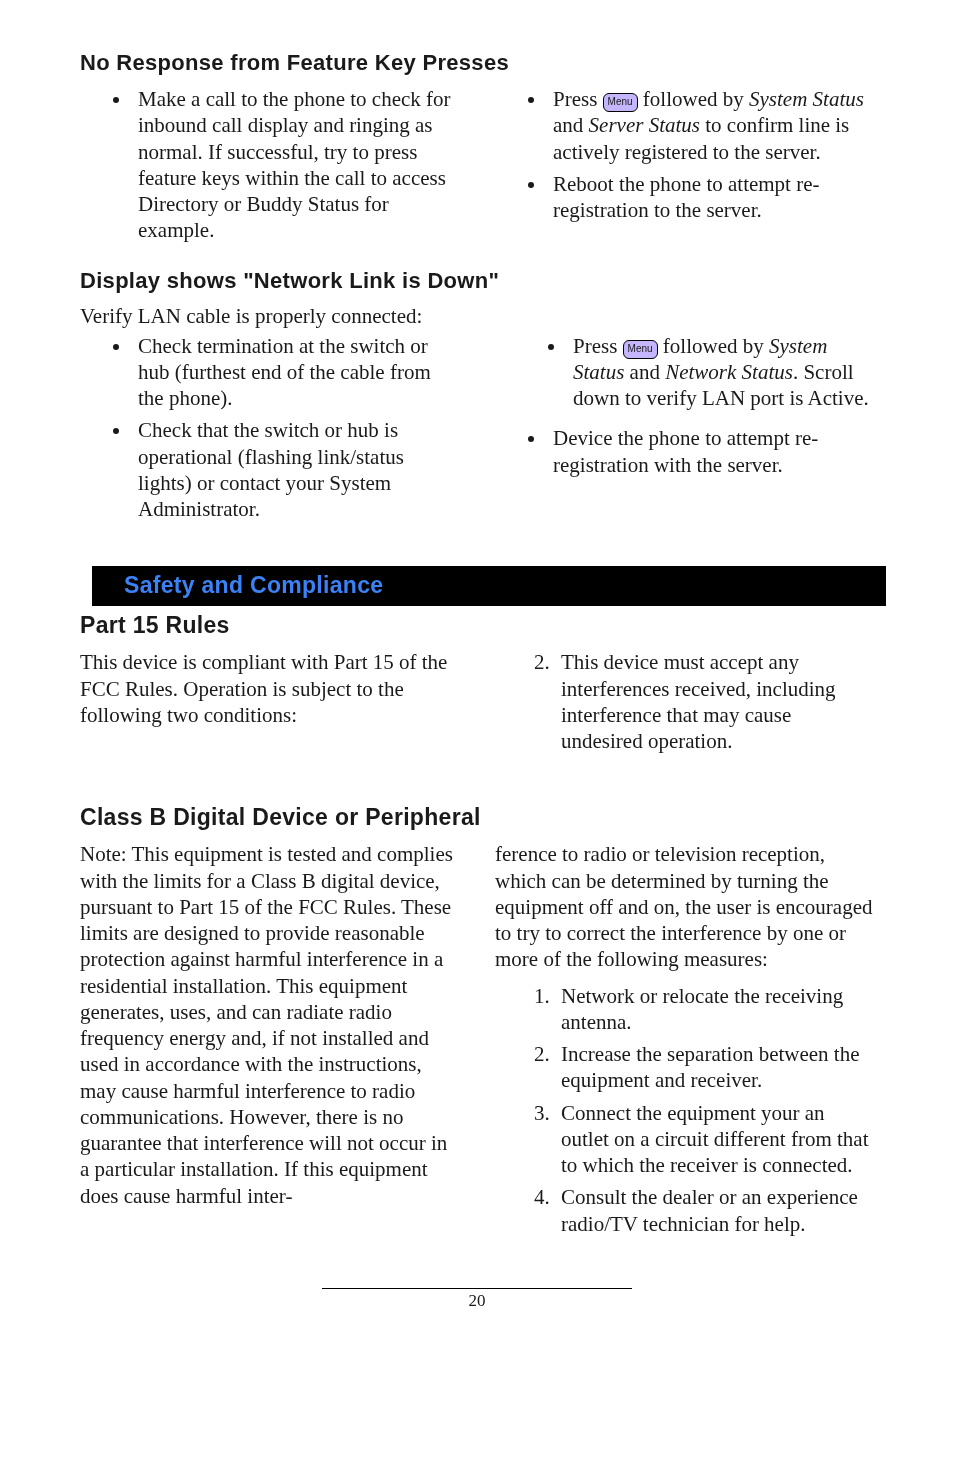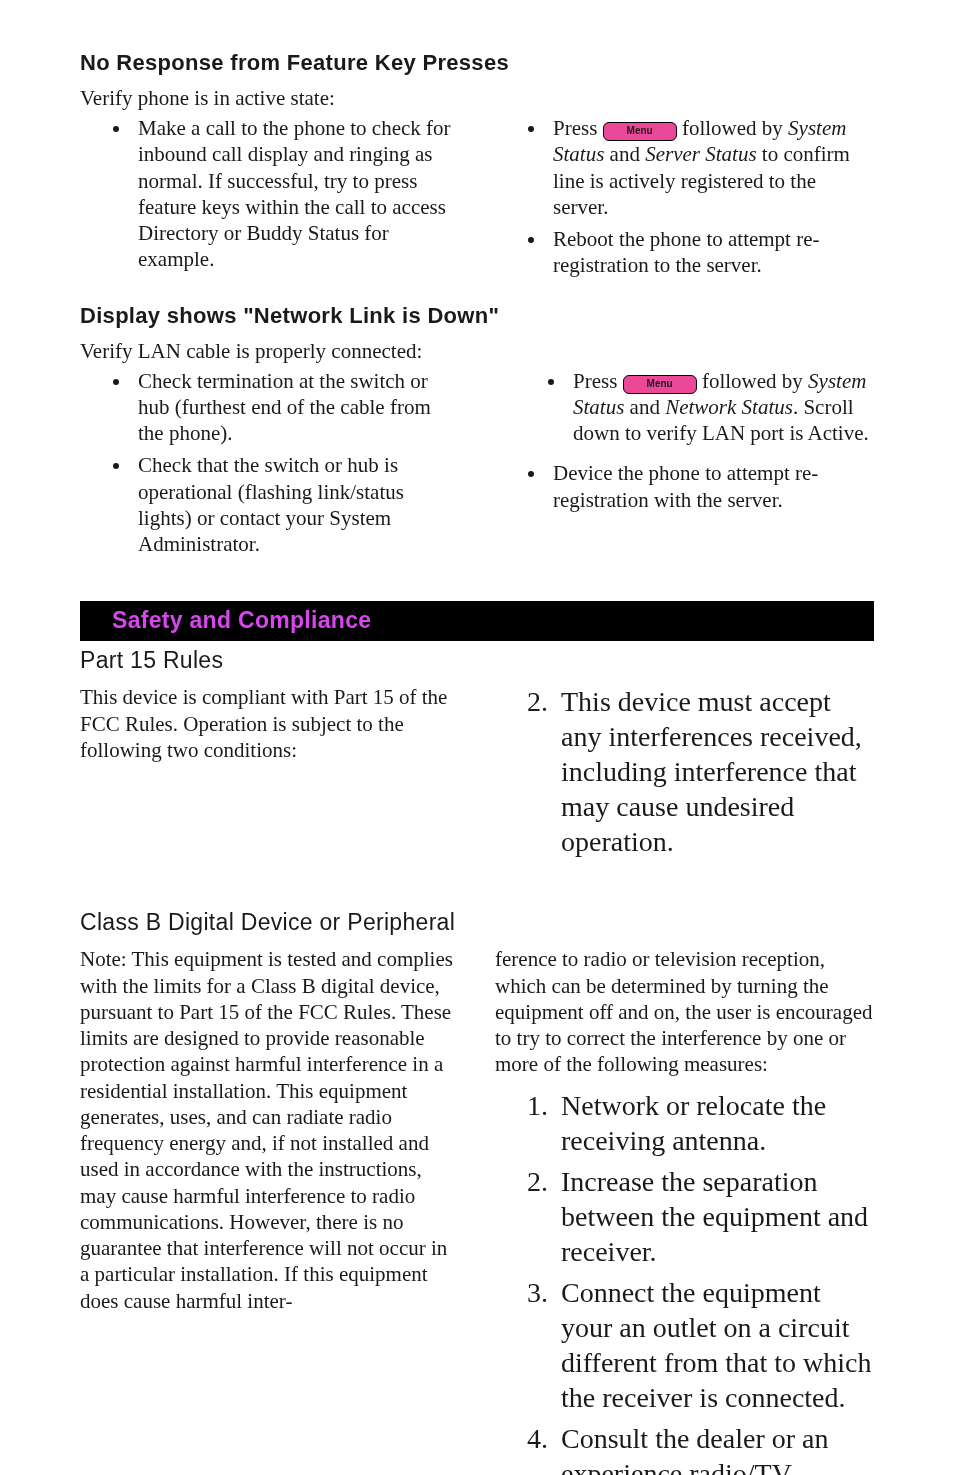--- a/index.html
+++ b/index.html
@@ -15,21 +15,21 @@
   }
   .heading-bold {
     font-family: Arial, Helvetica, sans-serif;
     font-weight: 900;
     font-size: 22px;
     letter-spacing: 0.3px;
     margin: 0 0 10px 0;
   }
   .subheading-bold {
     font-family: Arial, Helvetica, sans-serif;
-    font-weight: 400;
+    font-weight: 700;
     font-size: 23px;
     letter-spacing: 0.3px;
     margin: 0 0 10px 0;
   }
   .body-text {
     font-size: 21px;
     line-height: 1.25;
     margin: 0;
   }
   .intro-text {
@@ -53,50 +53,50 @@
     font-size: 21px;
     line-height: 1.25;
     margin: 0 0 6px 0;
     padding-left: 6px;
   }
   ol.numbered {
     margin: 10px 0 0 0;
     padding-left: 60px;
   }
   ol.numbered > li {
-    font-size: 28px;
+    font-size: 21px;
     line-height: 1.25;
     margin: 0 0 6px 0;
     padding-left: 6px;
   }
   .menu-key {
     display: inline-block;
     border: 1.5px solid #000;
     border-radius: 6px;
-    padding: 0 23px;
+    padding: 0 4px;
     height: 17px;
     line-height: 16px;
     font-family: Arial, Helvetica, sans-serif;
     font-size: 10px;
-    font-weight: 700;
+    font-weight: 400;
     vertical-align: 1px;
-    background: #ec4899;
+    background: #c4b5fd;
   }
   .italic {
     font-style: italic;
   }
   .section-bar {
     background: #000;
-    color: #d946ef;
+    color: #3b82f6;
     font-family: Arial, Helvetica, sans-serif;
     font-weight: 900;
     font-size: 23px;
     letter-spacing: 0.3px;
     padding: 6px 14px 7px 32px;
-    margin: 38px 0 6px 0;
+    margin: 38px 0 6px 12px;
     display: block;
     width: 100%;
     box-sizing: border-box;
   }
   .footer {
     text-align: center;
     font-size: 17px;
     margin-top: 45px;
   }
   .footer-line {
@@ -107,21 +107,20 @@
   }
   .block { margin-bottom: 18px; }
 </style>
 </head>
 <body>
 
 <div class="page">
 
   <div class="block">
     <h3 class="heading-bold">No Response from Feature Key Presses</h3>
-    <p class="intro-text">Verify phone is in active state:</p>
     <div class="two-col">
       <div class="col">
         <ul class="bullets">
           <li>Make a call to the phone to check for inbound call display and ringing as normal.  If successful, try to press feature keys within the call to access Directory or Buddy Status for example.</li>
         </ul>
       </div>
       <div class="col">
         <ul class="bullets">
           <li>
             <span>Press </span><span class="menu-key">Menu</span><span> followed by </span><span class="italic">System Status</span><span> and </span><span class="italic">Server Status</span><span> to confirm line is actively registered to the server.</span>

